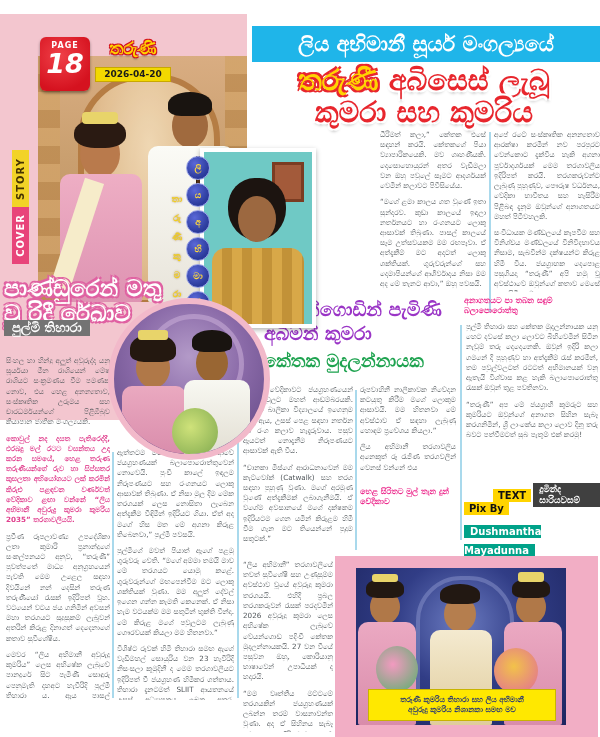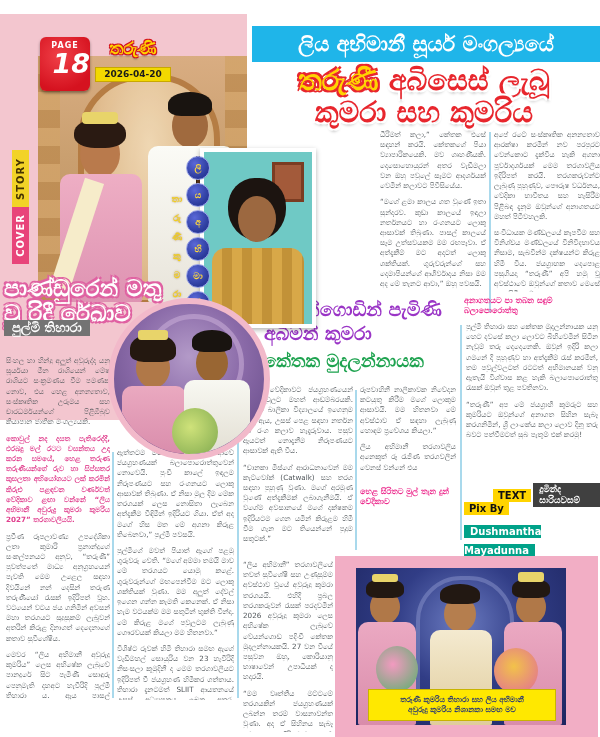--- a/index.html
+++ b/index.html
@@ -21,21 +21,21 @@
   .sash span{color:#f2d01c;font-size:9px;font-weight:bold;text-shadow:0 0 2px rgba(120,60,0,.6);}
   
   .medallions{left:186px;top:156px;width:24px;display:flex;flex-direction:column;gap:3px;z-index:6;}
   .medallions span{width:22px;height:22px;border-radius:50%;display:flex;align-items:center;justify-content:center;
      background:radial-gradient(circle at 35% 30%,#5a68d8,#2a3a9a 70%);border:1px solid #9aa4e8;
      color:#ffd83c;font-size:9px;font-weight:bold;}
   
   .page-badge{left:40px;top:37px;width:50px;height:54px;background:radial-gradient(circle at 40% 35%,#f04048,#d5121f 75%);
      border-radius:6px;box-shadow:0 2px 3px rgba(0,0,0,.4);color:#fff;text-align:center;z-index:8;}
   .page-badge .pl{font-size:8px;font-weight:bold;letter-spacing:1px;margin-top:4px;}
-  .page-badge .pn{font-size:27px;font-weight:bold;font-style:italic;line-height:1;text-align:right;}
+  .page-badge .pn{font-size:27px;font-weight:bold;font-style:italic;line-height:1;}
   .logo{left:93px;top:38px;width:80px;height:28px;color:#ffd400;font-size:17px;font-weight:bold;text-align:center;z-index:8;
      text-shadow:-1px -1px 0 #d5121f,1px -1px 0 #d5121f,-1px 1px 0 #d5121f,1px 1px 0 #d5121f,0 2px 2px rgba(0,0,0,.4);}
   .date-strip{left:95px;top:67px;width:74px;height:13px;background:#f2d800;color:#1a1a1a;font-size:9px;font-weight:bold;
      text-align:center;line-height:13px;z-index:8;border:1px solid #c8a800;}
   
   .cover-story{left:12px;top:150px;width:17px;height:114px;z-index:7;}
   .cs-seg{width:17px;height:57px;display:flex;align-items:center;justify-content:center;}
   .cs-seg span{writing-mode:vertical-rl;transform:rotate(180deg);font-size:10px;font-weight:bold;letter-spacing:1px;}
   .cs-story{background:#f2d327;} .cs-story span{color:#443300;}
   .cs-cover{background:#e8447a;} .cs-cover span{color:#fff;}
@@ -186,21 +186,21 @@
   <div class="abs name-bar">පුල්මි තිහාරා</div>
 
   <div class="abs purple-head">
     <span>වේයන්ගොඩින් පැමිණි</span><br>
     <span>අබිමන් කුමරා</span>
   </div>
   <div class="abs green-name">කේතක මුදලන්නායක</div>
 
   <div class="abs col pinkcol" style="left:6px;top:356px;width:104px;height:344px;">
       <p>සිංහල හා හින්දු අලුත් අවුරුද්ද යනු සූර්යයා මීන රාශියෙන් මේෂ රාශියට සංක්‍රමණය වීම පමණක් නොව, එය හෙළ අනන්‍යතාව, සංස්කෘතික උරුමය සහ චාරධර්මයන්ගේ පිළිඹිබුව කියාපාන ජාතික මංගල්‍යයකි.</p>
-      <p>කොවුල් නද දසත පැතිරෙද්දී, එරබදු මල් රටට වසන්තය උදා කරන සමයේ, හෙළ තරුණ තරුණියන්ගේ රුව හා සිප්සතර කුසලතා අභියෝගයට ලක් කරමින් කිරුළු පළඳවන වර්ණවත් වේදිකාව ළඟා වන්නේ “ලිය අභිමානී අවුරුදු කුමරා කුමරිය 2027” තරගාවලියයි.</p>
+      <p>කොවුල් නද දසත පැතිරෙද්දී, එරබදු මල් රටට වසන්තය උදා කරන සමයේ, හෙළ තරුණ තරුණියන්ගේ රුව හා සිප්සතර කුසලතා අභියෝගයට ලක් කරමින් කිරුළු පළඳවන වර්ණවත් වේදිකාව ළඟා වන්නේ “ලිය අභිමානී අවුරුදු කුමරා කුමරිය 2035” තරගාවලියයි.</p>
       <p>ප්‍රවීණ රූපලාවණ්‍ය උපදේශිකා ලතා කුමාරි ප්‍රනාන්දුගේ සංකල්පනයට අනුව, “තරුණී” පුවත්පතේ මාධ්‍ය අනුග්‍රහයෙන් පැවති මෙම උළෙල සඳහා දිවයිනේ නන් දෙසින් තරුණ තරුණියෝ රැසක් ඉදිරිපත් වූහ. වටයෙන් වටය ජය ගනිමින් අවසන් මහා තරගයට සුදුසුකම් ලැබූවන් අතරින් කිරුළ දිනාගත් දෙදෙනාගේ කතාව සුවිශේෂීය.</p>
       <p>මෙවර “ලිය අභිමානී අවුරුදු කුමරිය” ලෙස අභිෂේක ලැබුවේ පානදුරේ සිට පැමිණි සොඳුරු පෙනුමැති දහඅට හැවිරිදි පුල්මි තිහාරා ය. ඇය පාසල් අධ්‍යාපනයෙන් පසු, නිරූපණ ක්ෂේත්‍රයට පිවිස සිටින දක්ෂ නවකාවකි. කිරුළ හිමි වූ මොහොතේ ඇගේ දෙනෙතට කඳුළු ඉනූ බව ඇය සඟවන්නේ නැත.</p>
     </div>
   <div class="abs vdiv" style="left:112px;top:452px;height:246px;"></div>
   <div class="abs col" style="left:117px;top:448px;width:117px;height:252px;">
       <p>ඇත්තටම මම මේ තරගයට ආවේ ජයග්‍රහණයක් බලාපොරොත්තුවෙන් නොවෙයි. පුංචි කාලේ ඉඳලම නිරූපණයට සහ රංගනයට ලොකු ආසාවක් තිබුණා. ඒ නිසා මුල දීම මේක තරගයක් ලෙස නොසිතා ලැබෙන අත්දැකීම විඳිමින් ඉදිරියට ගියා. ඒත් අද මගේ හිස මත මේ අගනා කිරුළ තිබෙනවා,” පුල්මි පවසයි.</p>
       <p>පුල්මිගේ මවත් පියාත් ඇගේ පළමු ගුරුවරු වෙති. “මගේ අම්මා තමයි මාව මේ තරගයට යොමු කළේ. ගුරුවරුන්ගේ මඟපෙන්වීම මට ලොකු ශක්තියක් වුණා. මම අලුත් දේවල් ඉගෙන ගන්න කැමති කෙනෙක්. ඒ නිසා හැම වටයක්ම මම සතුටින් භුක්ති වින්දා. මේ කිරුළ මගේ පවුලටම ලැබුණු ගෞරවයක් කියලා මම හිතනවා.”</p>
       <p>විශිෂ්ට රුවක් හිමි තිහාරා සමඟ ඇගේ වැඩිමහල් සොයුරිය වන 23 හැවිරිදි නිසංසලා කුමුදිනී ද මෙම තරගාවලියට ඉදිරිපත් වී ජයග්‍රහණ හිමිකර ගත්තාය. තිහාරා දැනටමත් SLIIT ආයතනයේ උසස් අධ්‍යාපනය ලබන අතර, සොයුරියත් දෙදෙනාම</p>
     </div>
   <div class="abs vdiv" style="left:237px;top:440px;height:258px;"></div>

